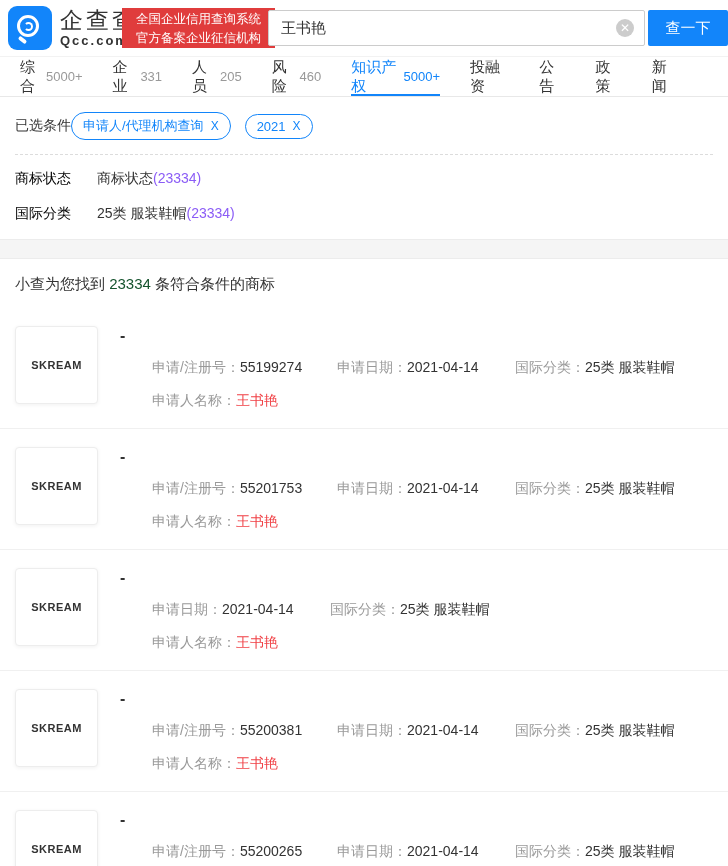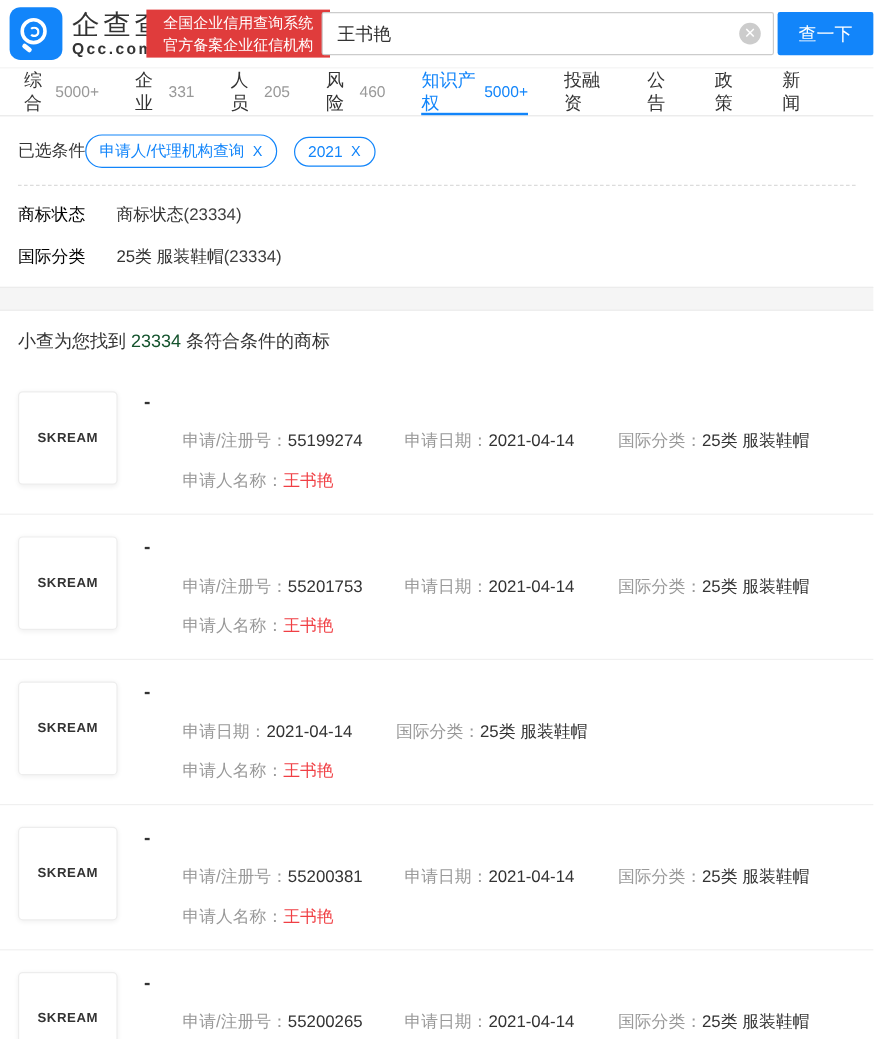--- a/index.html
+++ b/index.html
@@ -40,21 +40,21 @@
   .filter-panel { padding:14px 15px 8px; }
   .selected-row { display:flex; align-items:center; height:30px; }
   .selected-label { font-size:14px; color:#333; }
   .filter-tag { display:inline-flex; align-items:center; border:1px solid #1285fa; color:#1285fa;
     font-size:13px; padding:4px 11px; border-radius:14px; margin-right:14px; cursor:pointer; background:#fff; }
   .filter-tag .tag-x { margin-left:7px; font-size:12px; }
   .dashed-divider { border-bottom:1px dashed #dcdcdc; margin:13px 0 6px; }
   .f-row { display:flex; align-items:center; height:35px; font-size:14px; }
   .f-label { color:#000000; width:82px; flex:none; }
   .f-value { color:#333; cursor:pointer; }
-  .f-count { color:#404040; }
+  .f-count { color:#8b5cf6; }
 
   .gray-band { height:20px; background:#f5f5f5; border-top:1px solid #ececec; border-bottom:1px solid #ececec; }
 
   
   .summary { padding:16px 15px 14px; font-size:15px; color:#333; }
   .summary .hl { color:#14532d; }
   .card { display:flex; padding:18px 15px; }
   .card + .card { border-top:1px solid #f0f0f0; }
   .tm-img { width:83px; height:78px; border:1px solid #ededed; border-radius:4px;
     box-shadow:0 1px 4px rgba(0,0,0,0.06); display:flex; align-items:center; justify-content:center;

